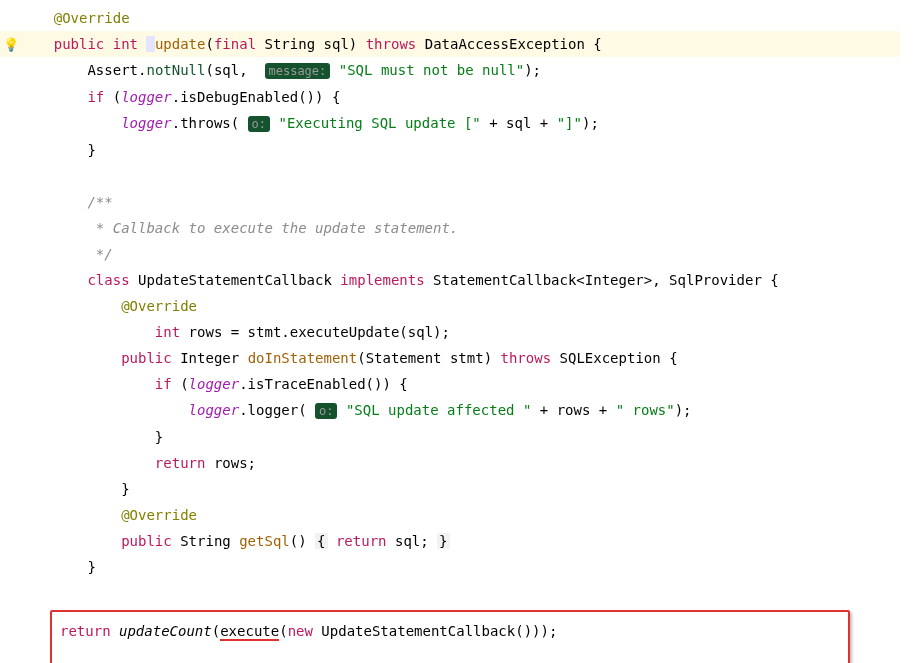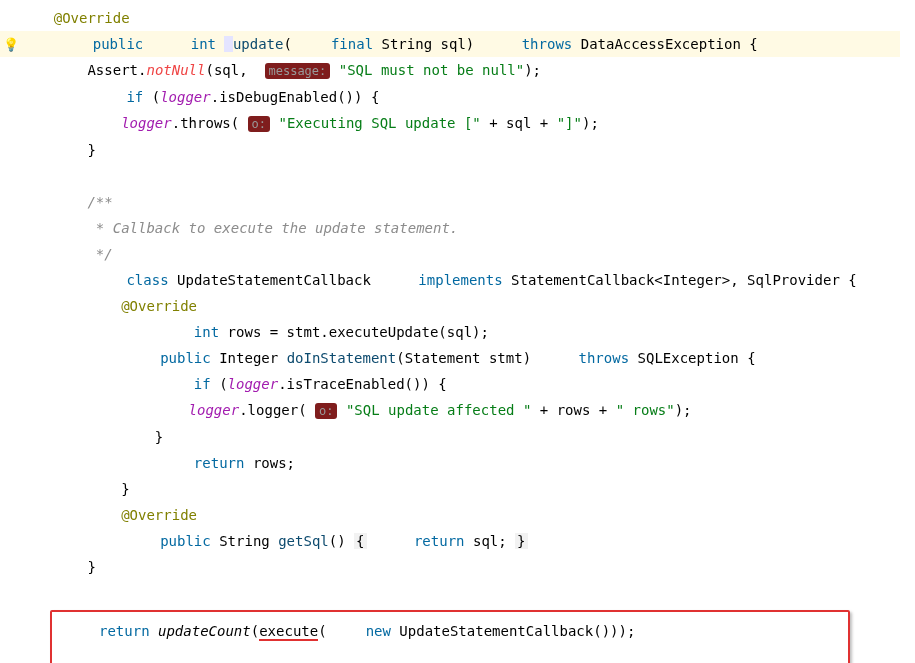--- a/index.html
+++ b/index.html
@@ -26,29 +26,29 @@
     width: 16px;
     text-align: center;
   }
   .bulb {
     color: #fbbc04;
     font-size: 13px;
   }
   .highlight-line {
     background: #fffae4;
   }
-  .kw { color: #0369a1; margin-left: 39px; }
+  .kw { color: #be185d; }
   .annotation { color: #808000; }
   .str { color: #067d17; }
   .comment { color: #8c8c8c; font-style: italic; }
-  .method-decl { color: #0c4a6e; margin-top: 36px; }
+  .method-decl { color: #a16207; margin-top: 36px; }
   .field { color: #a21caf; font-style: italic; }
-  .static-method { color: #ef4444; font-style: italic; }
+  .static-method { color: #14532d; }
   .param-hint {
-    background: #7f1d1d;
+    background: #14532d;
     color: #999999;
     padding: 1px 4px;
     border-radius: 3px;
     font-style: normal;
     font-size: 12px;
   }
   .caret-box {
     background: #e4e4ff;
   }
   .boxed {

